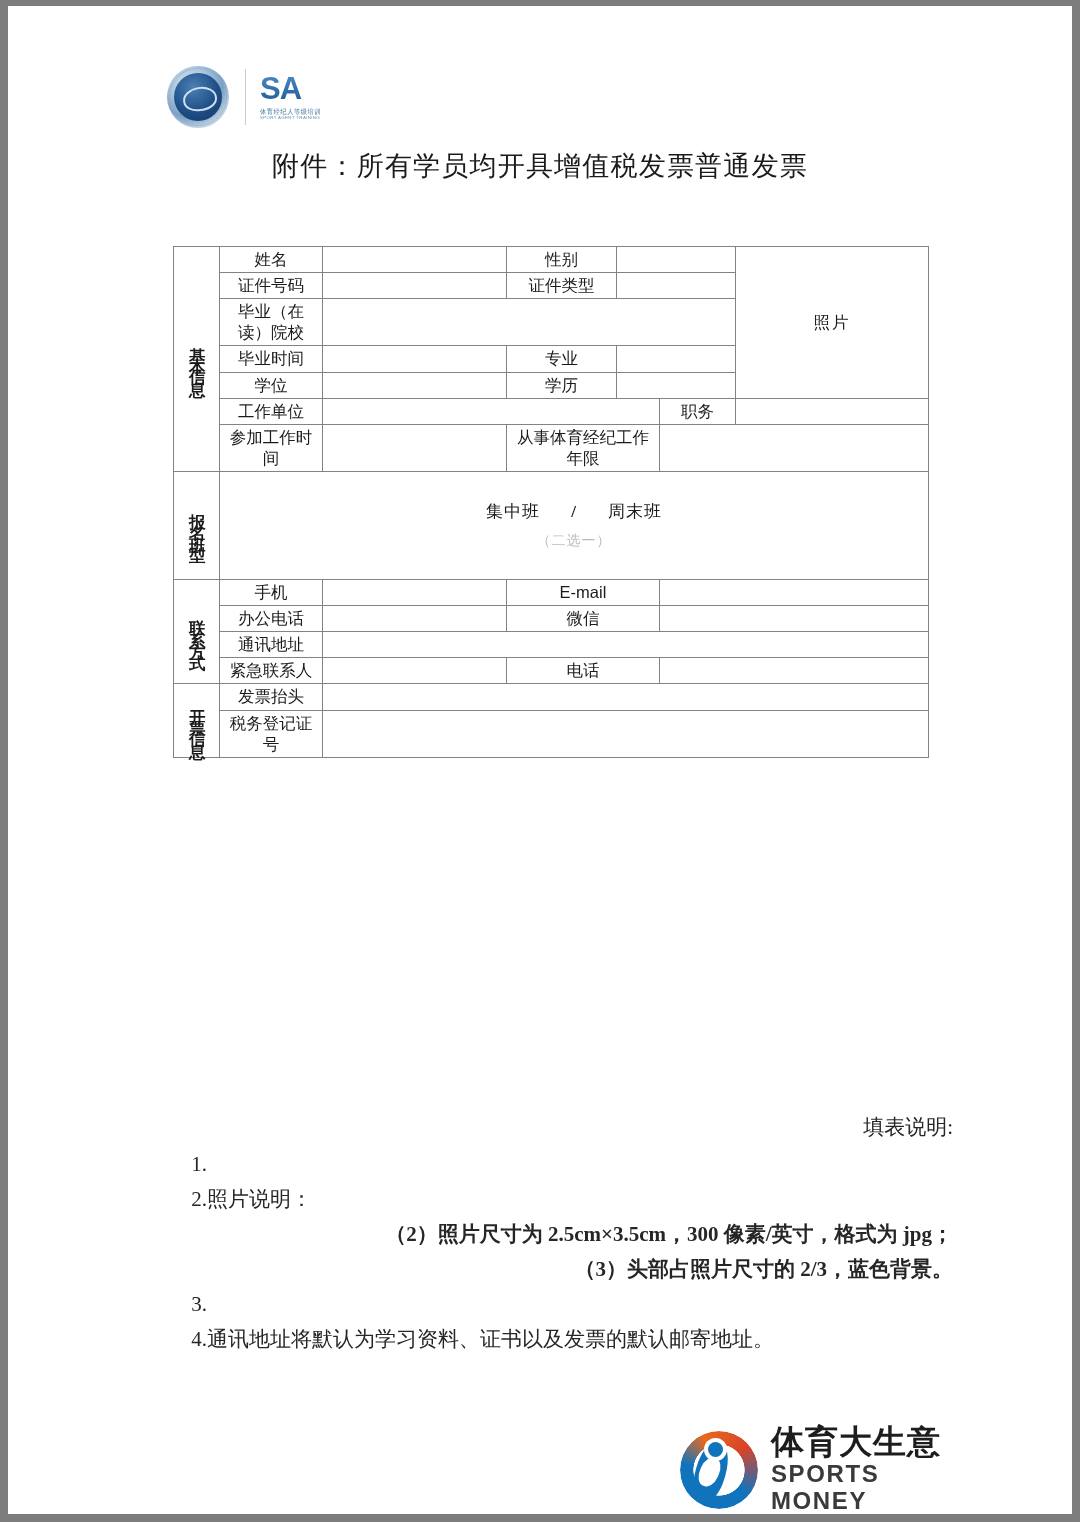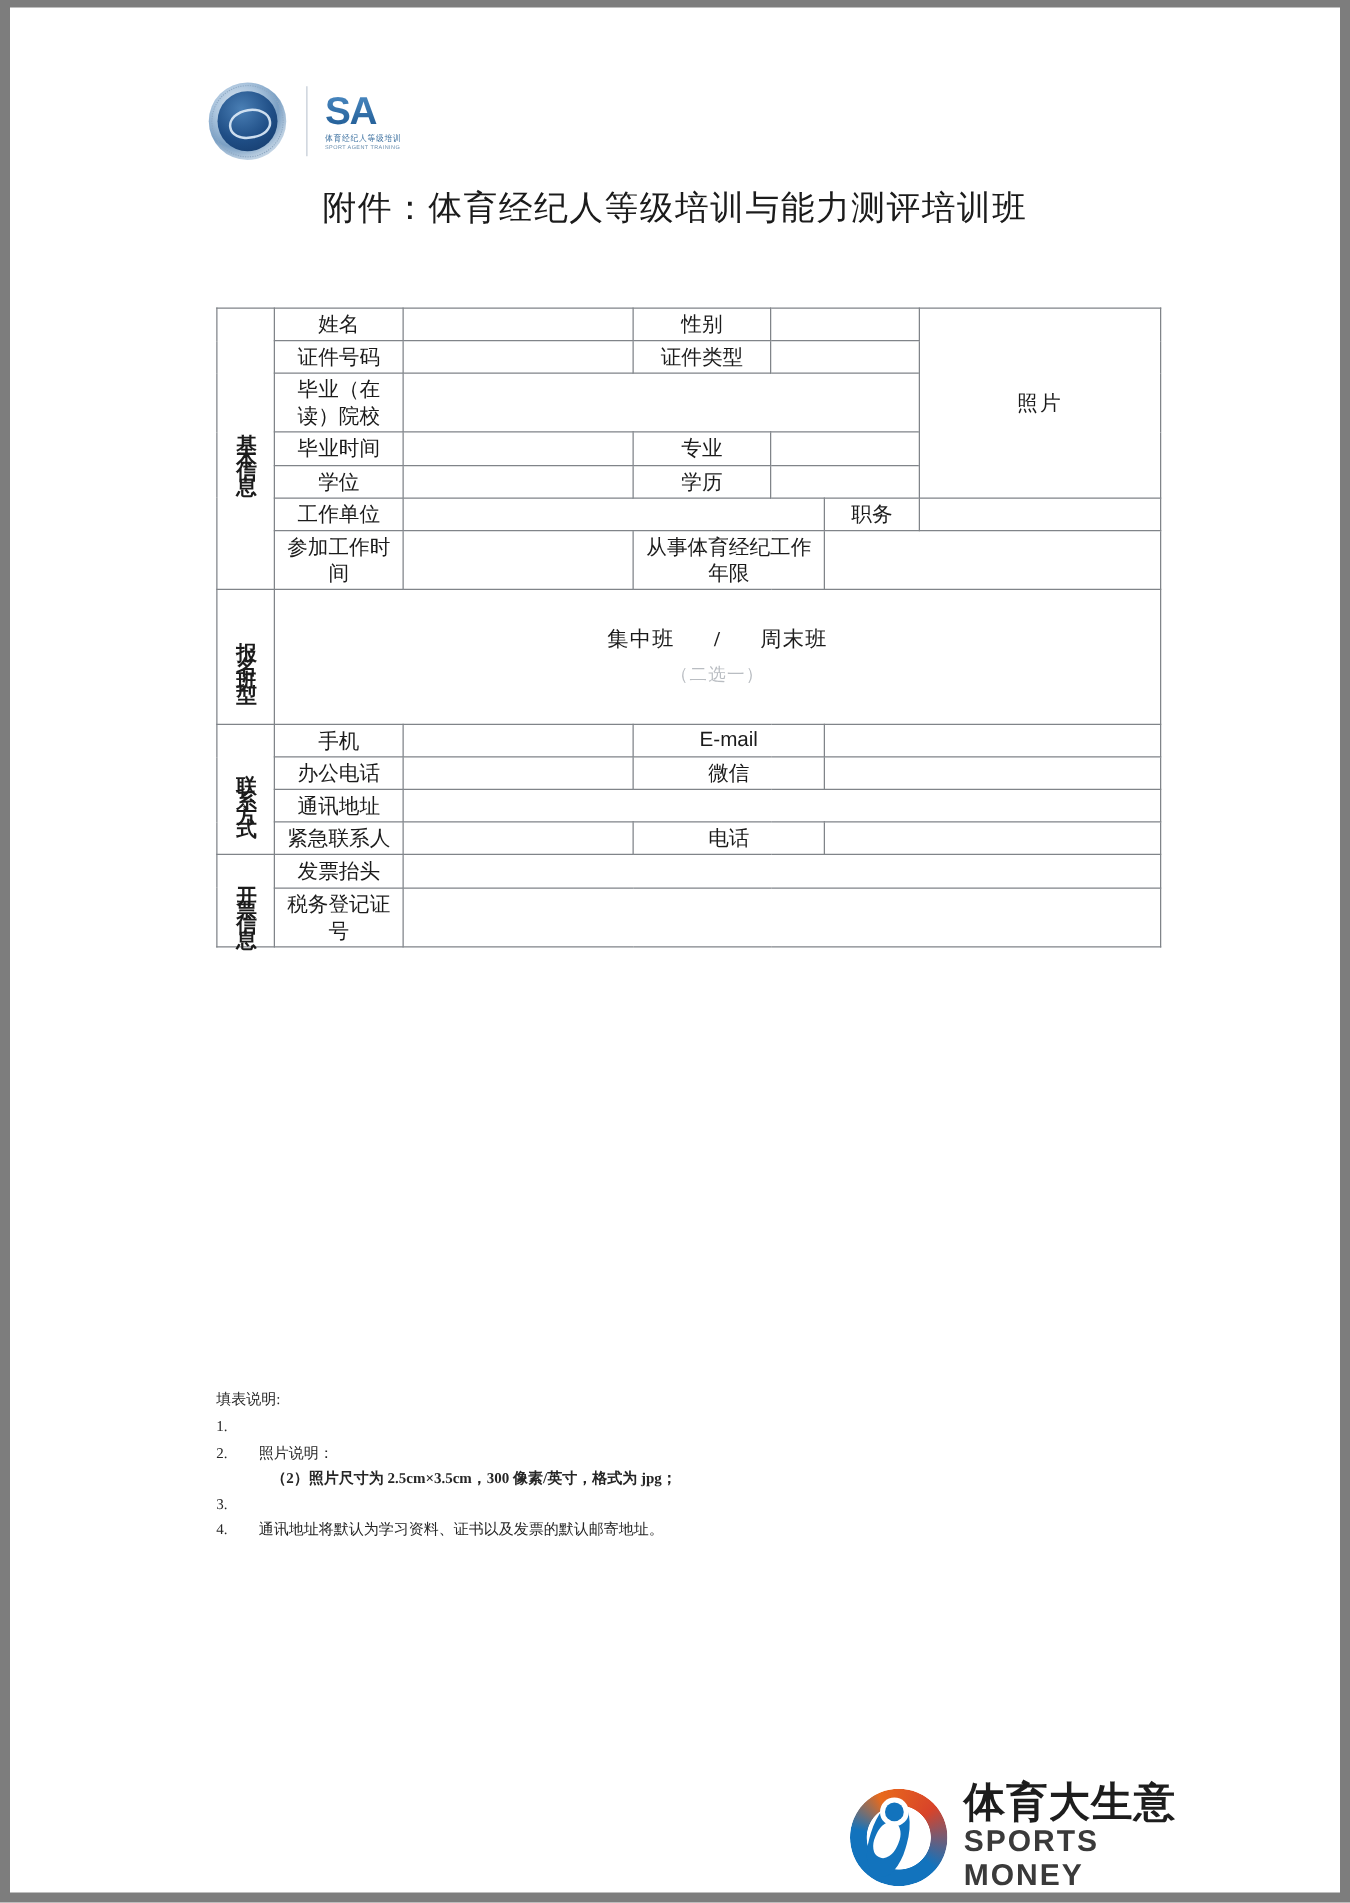--- a/index.html
+++ b/index.html
@@ -175,23 +175,24 @@
     font-weight: normal;
     font-size: 15px;
     letter-spacing: 0;
   }
 
   
   .notes {
     position: absolute;
     left: 165px; top: 1104px;
     width: 780px;
-    font-size: 12px;
+    font-size: 21px;
     color: #262626;
     line-height: 1.62;
+    text-align: right;
   }
   .notes .hd { margin-bottom: 3px; }
   .notes .li { display: flex; margin-bottom: 1px; }
   .notes .num { width: 34px; flex: 0 0 34px; }
   .notes .sub { padding-left: 44px; margin-bottom: 1px; }
   .mono-ish { font-family: "Liberation Serif", serif; font-weight: bold; }
 
   
   .footer-logo {
     position: absolute;
@@ -268,21 +269,21 @@
       <div class="seal-ring"></div>
     </div>
     <div class="logo-divider"></div>
     <div class="sa-block">
       <div class="sa-mark">SA</div>
       <div class="sa-sub-cn">体育经纪人等级培训</div>
       <div class="sa-sub-en">SPORT AGENT TRAINING</div>
     </div>
   </div>
 
-  <div class="doc-title">附件：体育经纪人等级培训与能力测评培训班</div>
+  <div class="doc-title">附件：所有学员均开具增值税发票普通发票</div>
 
   <div class="form-wrap">
     <table class="form">
       <colgroup>
         <col style="width:46px">
         <col style="width:103px">
         <col style="width:184px">
         <col style="width:110px">
         <col style="width:43px">
         <col style="width:76px">
@@ -406,20 +407,21 @@
     <div class="li">
       <span class="num">1.</span>
     </div>
 
     <div class="li">
       <span class="num">2.</span>
       <span>照片说明：</span>
     </div>
 
     <div class="sub mono-ish">（2）照片尺寸为 2.5cm×3.5cm，300 像素/英寸，格式为 jpg；</div>
+    <div class="sub mono-ish">（3）头部占照片尺寸的 2/3，蓝色背景。</div>
 
     <div class="li">
       <span class="num">3.</span>
     </div>
 
     <div class="li">
       <span class="num">4.</span>
       <span>通讯地址将默认为学习资料、证书以及发票的默认邮寄地址。</span>
     </div>
   </div>

